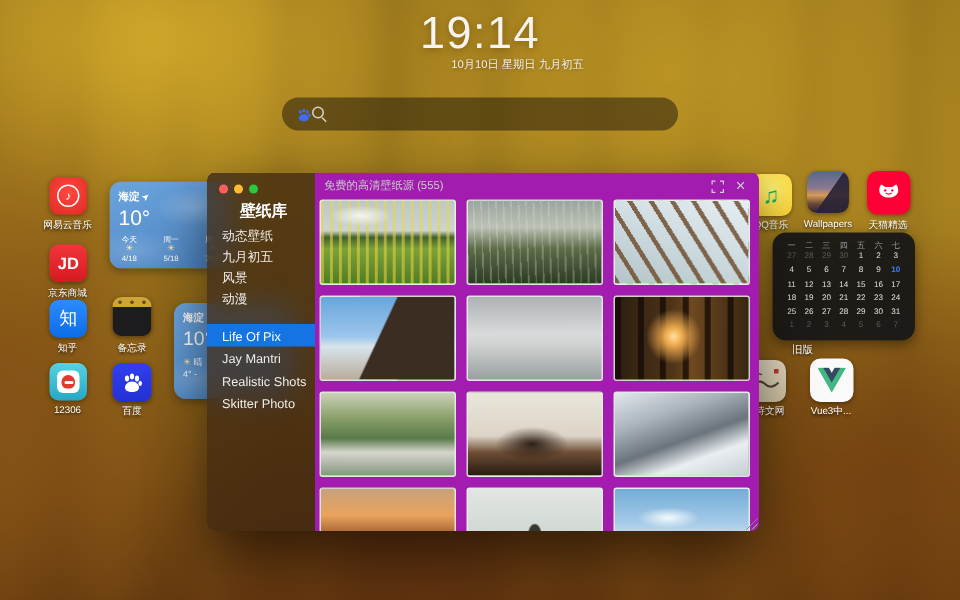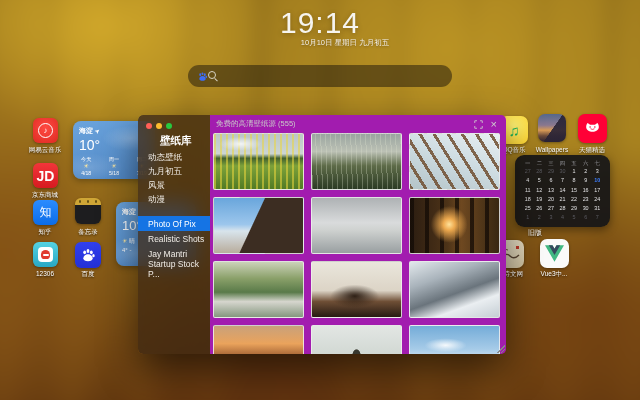--- a/index.html
+++ b/index.html
@@ -37,21 +37,21 @@
   
   .dicon{position:absolute;width:25px;height:25px;border-radius:6px;
     box-shadow:0 1px 3px rgba(0,0,0,.35);overflow:hidden;}
   .dlabel{position:absolute;font-size:6.5px;color:#fff;text-align:center;
     text-shadow:0 1px 2px rgba(0,0,0,.8);white-space:nowrap;}
   .ic-netease{left:33px;top:118px;background:radial-gradient(circle at 50% 40%,#ff4a42,#de2a22);
     display:flex;align-items:center;justify-content:center;}
   .ne-ring{width:13px;height:13px;border:1.8px solid #fff;border-radius:50%;
     display:flex;align-items:center;justify-content:center;color:#fff;font-size:8px;}
   .ic-jd{left:33px;top:163px;background:linear-gradient(180deg,#f2353a,#d61a20);
-    display:flex;align-items:center;justify-content:center;color:#fff;font-weight:bold;font-size:14px;}
+    display:flex;align-items:center;justify-content:center;color:#fff;font-weight:bold;font-size:11px;}
   .ic-zhihu{left:33px;top:200px;background:linear-gradient(180deg,#2b8cff,#0b6ce8);
     display:flex;align-items:center;justify-content:center;color:#fff;font-size:12px;}
   .ic-12306{left:33px;top:242px;background:linear-gradient(180deg,#55d2e2,#27a7c4);
     display:flex;align-items:center;justify-content:center;}
   .rail-inner{width:15px;height:15px;background:#fff;border-radius:4px;
     display:flex;align-items:center;justify-content:center;}
   .rail-mark{width:9px;height:9px;background:#e03a2e;border-radius:50% 50% 40% 40%;
     position:relative;}
   .rail-mark::after{content:"";position:absolute;left:1.5px;top:3.5px;width:6px;height:2px;background:#fff;border-radius:1px;}
   .ic-memo{left:75px;top:198px;width:26px;height:26px;
@@ -375,24 +375,24 @@
       </div>
       <div class="side-header">壁纸库</div>
       <div class="side-items" id="side-items">
           <div class="side-group">
             <div class="side-item">动态壁纸</div>
             <div class="side-item">九月初五</div>
             <div class="side-item">风景</div>
             <div class="side-item">动漫</div>
           </div>
           <div class="side-group side-group2">
-            <div class="side-item selected">Photo Of Pix</div>
+            <div class="side-item selected">Life Of Pix</div>
+            <div class="side-item">Jay Mantri</div>
             <div class="side-item">Realistic Shots</div>
-            <div class="side-item">Jay Mantri</div>
-            <div class="side-item">Startup Stock P...</div>
+            <div class="side-item">Skitter Photo</div>
           </div>
         </div>
     </div>
     <div class="content">
       <div class="titlebar">
         <span class="win-title">免费的高清壁纸源 (555)</span>
         <span class="win-btns">
           <svg width="9" height="9" viewBox="0 0 12 12">
             <path d="M1 4 V1 H4 M8 1 H11 V4 M11 8 V11 H8 M4 11 H1 V8" stroke="#cfcfcf" stroke-width="1.1" fill="none"></path>
           </svg>

